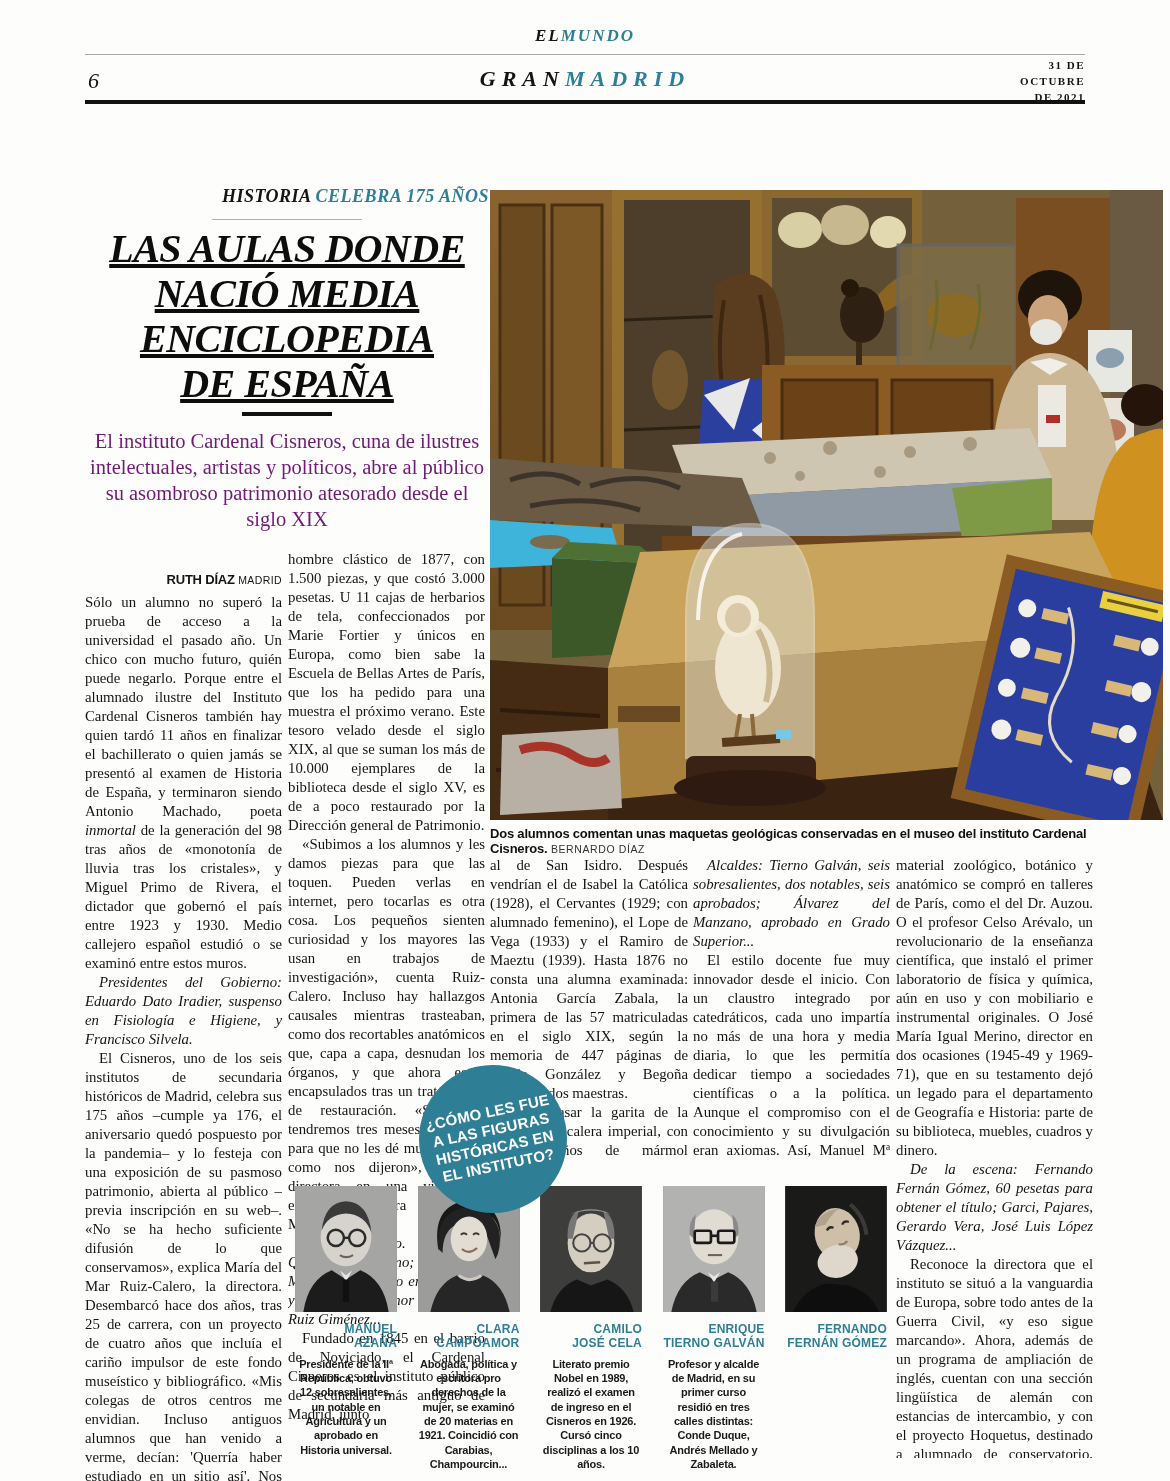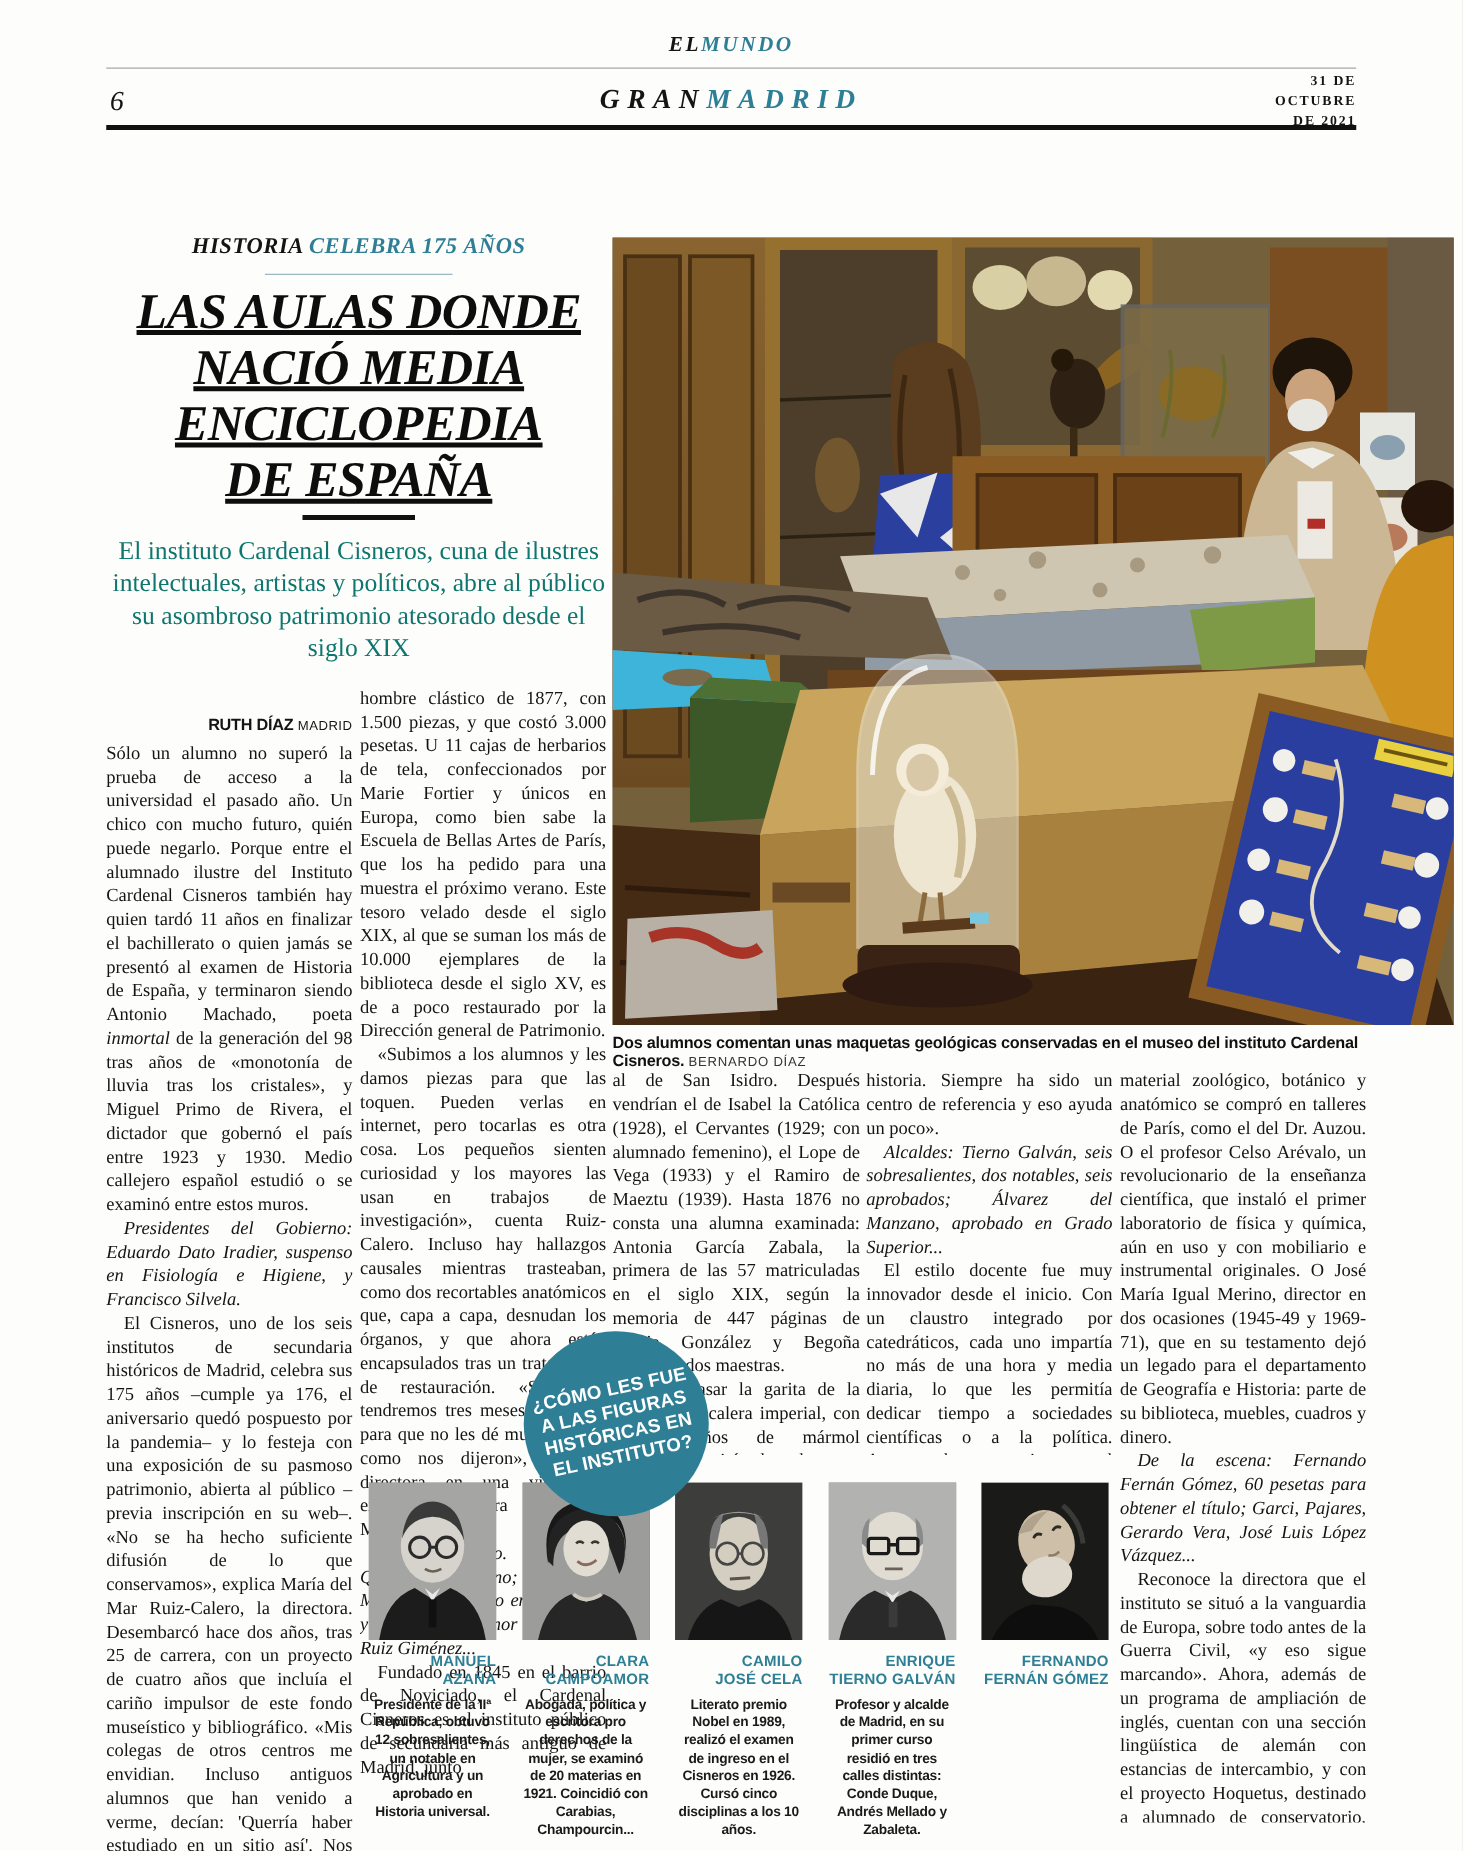--- a/index.html
+++ b/index.html
@@ -14,28 +14,28 @@
             font-size:17px;letter-spacing:2px;}
   .rule-thin{left:85px;top:54px;width:1000px;height:1px;background:#a8a8a8;}
   .page-num{left:88px;top:68px;font-style:italic;font-size:22px;}
   .section-title{left:0;top:66px;width:100%;text-align:center;font-style:italic;font-weight:700;
                  font-size:22px;letter-spacing:6px;}
   .edition-date{right:85px;top:58px;text-align:right;font-size:11px;letter-spacing:1.5px;
                 line-height:1.45;font-weight:700;}
   .rule-thick{left:85px;top:100px;width:1000px;height:4px;background:#111;}
 
   
-  .kicker{left:85px;top:186px;width:404px;text-align:center;font-style:italic;font-weight:700;
+  .kicker{left:85px;top:186px;width:404px;text-align:right;font-style:italic;font-weight:700;
           font-size:18px;letter-spacing:.5px;}
   .kicker-rule{left:212px;top:219px;width:150px;height:1px;background:#9ab8c2;}
   .headline{left:83px;top:226px;width:408px;margin:0;text-align:center;font-style:italic;
             font-weight:700;font-size:40px;line-height:45px;letter-spacing:-.5px;color:#0d0d0d;text-decoration:underline;}
   .headline-rule{left:242px;top:412px;width:90px;height:4px;background:#111;}
   .standfirst{left:85px;top:428px;width:404px;text-align:center;font-size:20.5px;line-height:26px;
-              color:#0f766e;}
+              color:#701a75;}
 
   
   .photo{left:490px;top:190px;width:673px;height:630px;overflow:hidden;background:#6e5a3a;}
   .photo svg{display:block;}
   .caption{left:490px;top:826px;width:615px;font-family:"Liberation Sans",sans-serif;
            font-size:13px;font-weight:700;letter-spacing:-.2px;color:#111;}
   .caption .credit{font-weight:400;font-size:10.5px;letter-spacing:.6px;color:#333;}
 
   
   .col{width:197px;font-size:14.8px;line-height:19px;text-align:justify;hyphens:auto;overflow:hidden;}
@@ -253,21 +253,20 @@
       </div>
     </div>
   <div class="abs col c3">
       <div>
         <p class=""><span>al de San Isidro. Después vendrían el de Isabel la Católica (1928), el Cervantes (1929; con alumnado femenino), el Lope de Vega (1933) y el Ramiro de Maeztu (1939). Hasta 1876 no consta una alumna examinada: Antonia García Zabala, la primera de las 57 matriculadas en el siglo XIX, según la memoria de 447 páginas de Gloria González y Begoña Talavera, dos maestras.</span></p>
         <p class="indent "><span>Tras rebasar la garita de la bedela, la escalera imperial, con los peldaños de mármol desgastados, sitúa de golpe ante una institución imponente. «Influye en algunas familias el hecho de que tenga tanta</span></p>
       </div>
     </div>
   <div class="abs col c4">
       <div>
-        <p class=""><span>historia. Siempre ha sido un centro de referencia y eso ayuda un poco».</span></p>
         <p class="indent it"><span>Alcaldes: Tierno Galván, seis sobresalientes, dos notables, seis aprobados; Álvarez del Manzano, aprobado en Grado Superior...</span></p>
         <p class="indent "><span>El estilo docente fue muy innovador desde el inicio. Con un claustro integrado por catedráticos, cada uno impartía no más de una hora y media diaria, lo que les permitía dedicar tiempo a sociedades científicas o a la política. Aunque el compromiso con el conocimiento y su divulgación eran axiomas. Así, Manuel Mª José de Galdo, director (1881-95), senador y alcalde de la ciudad, logró tantos recursos que el</span></p>
       </div>
     </div>
   <div class="abs col c5">
       <div>
         <p class=""><span>material zoológico, botánico y anatómico se compró en talleres de París, como el del Dr. Auzou. O el profesor Celso Arévalo, un revolucionario de la enseñanza científica, que instaló el primer laboratorio de física y química, aún en uso y con mobiliario e instrumental originales. O José María Igual Merino, director en dos ocasiones (1945-49 y 1969-71), que en su testamento dejó un legado para el departamento de Geografía e Historia: parte de su biblioteca, muebles, cuadros y dinero.</span></p>
         <p class="indent it"><span>De la escena: Fernando Fernán Gómez, 60 pesetas para obtener el título; Garci, Pajares, Gerardo Vera, José Luis López Vázquez...</span></p>
         <p class="indent "><span>Reconoce la directora que el instituto se situó a la vanguardia de Europa, sobre todo antes de la Guerra Civil, «y eso sigue marcando». Ahora, además de un programa de ampliación de inglés, cuentan con una sección lingüística de alemán con estancias de intercambio, y con el proyecto Hoquetus, destinado a alumnado de conservatorio, para que compaginen horarios y exámenes con el estudio musical.</span></p>
       </div>

